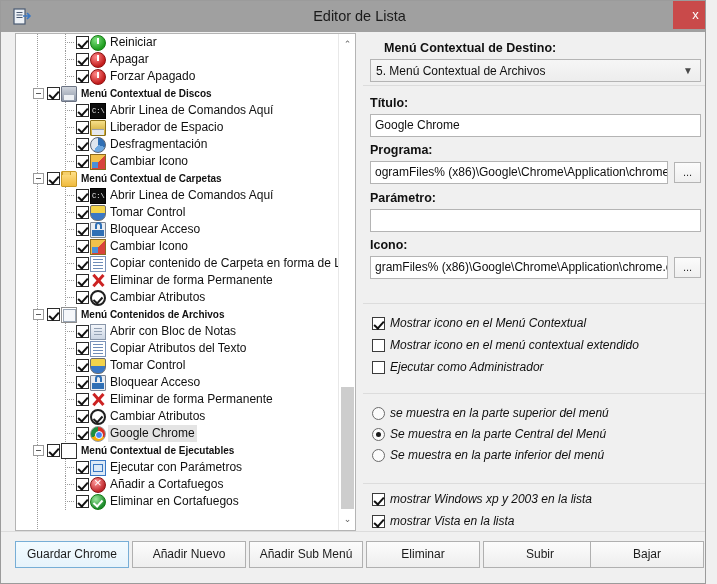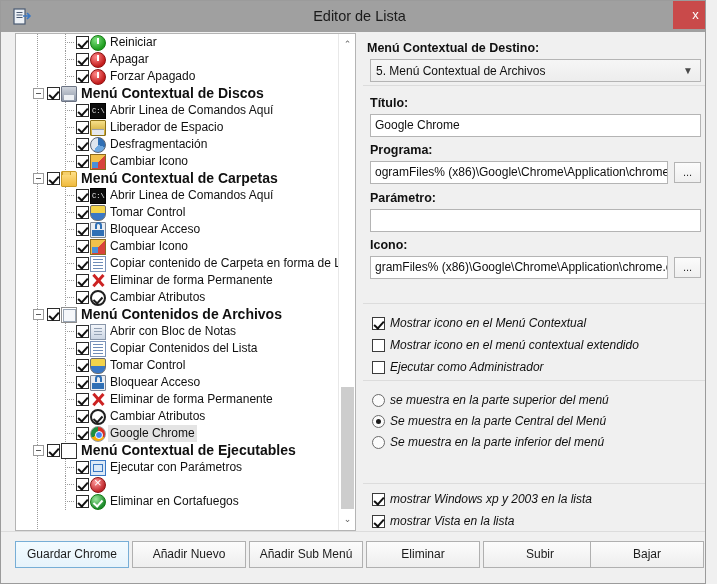--- a/index.html
+++ b/index.html
@@ -81,21 +81,21 @@
   }
   .tree-row .lbl {
     display: inline-block;
     vertical-align: top;
     line-height: 17px;
     font-size: 12px;
     padding: 0 2px;
   }
   .tree-row.group > .lbl {
     font-weight: bold;
-    font-size: 14px;
+    font-size: 10px;
   }
   .tree-row.selected > .lbl {
     background: #e4e4e4;
   }
   .expander {
     display: inline-block;
     vertical-align: top;
     width: 11px; height: 11px;
     margin-top: 3px;
     margin-right: 3px;
@@ -402,43 +402,43 @@
             <div class="tree-row group"><div class="guide-h-g"></div><span class="expander" style="margin-left: 17px;"></span><span class="cbx on"></span><span class="ico ic-folder"></span><span class="lbl">Menú Contextual de Carpetas</span></div>
             <div class="tree-row"><div class="guide-child-v"></div><div class="guide-h"></div><span style="display: inline-block; width: 60px;"></span><span class="cbx on"></span><span class="ico ic-cmd"></span><span class="lbl">Abrir Linea de Comandos Aquí</span></div>
             <div class="tree-row"><div class="guide-child-v"></div><div class="guide-h"></div><span style="display: inline-block; width: 60px;"></span><span class="cbx on"></span><span class="ico ic-shield"></span><span class="lbl">Tomar Control</span></div>
             <div class="tree-row"><div class="guide-child-v"></div><div class="guide-h"></div><span style="display: inline-block; width: 60px;"></span><span class="cbx on"></span><span class="ico ic-lock"></span><span class="lbl">Bloquear Acceso</span></div>
             <div class="tree-row"><div class="guide-child-v"></div><div class="guide-h"></div><span style="display: inline-block; width: 60px;"></span><span class="cbx on"></span><span class="ico ic-changeicon"></span><span class="lbl">Cambiar Icono</span></div>
             <div class="tree-row"><div class="guide-child-v"></div><div class="guide-h"></div><span style="display: inline-block; width: 60px;"></span><span class="cbx on"></span><span class="ico ic-copylist"></span><span class="lbl">Copiar contenido de Carpeta en forma de Lista</span></div>
             <div class="tree-row"><div class="guide-child-v"></div><div class="guide-h"></div><span style="display: inline-block; width: 60px;"></span><span class="cbx on"></span><span class="ico ic-redx"></span><span class="lbl">Eliminar de forma Permanente</span></div>
             <div class="tree-row"><div class="guide-child-v"></div><div class="guide-h"></div><span style="display: inline-block; width: 60px;"></span><span class="cbx on"></span><span class="ico ic-attrib"></span><span class="lbl">Cambiar Atributos</span></div>
             <div class="tree-row group"><div class="guide-h-g"></div><span class="expander" style="margin-left: 17px;"></span><span class="cbx on"></span><span class="ico ic-doc"></span><span class="lbl">Menú Contenidos de Archivos</span></div>
             <div class="tree-row"><div class="guide-child-v"></div><div class="guide-h"></div><span style="display: inline-block; width: 60px;"></span><span class="cbx on"></span><span class="ico ic-notepad"></span><span class="lbl">Abrir con Bloc de Notas</span></div>
-            <div class="tree-row"><div class="guide-child-v"></div><div class="guide-h"></div><span style="display: inline-block; width: 60px;"></span><span class="cbx on"></span><span class="ico ic-copylist"></span><span class="lbl">Copiar Contenidos del Lista</span></div>
+            <div class="tree-row"><div class="guide-child-v"></div><div class="guide-h"></div><span style="display: inline-block; width: 60px;"></span><span class="cbx on"></span><span class="ico ic-copylist"></span><span class="lbl">Copiar Atributos del Texto</span></div>
             <div class="tree-row"><div class="guide-child-v"></div><div class="guide-h"></div><span style="display: inline-block; width: 60px;"></span><span class="cbx on"></span><span class="ico ic-shield"></span><span class="lbl">Tomar Control</span></div>
             <div class="tree-row"><div class="guide-child-v"></div><div class="guide-h"></div><span style="display: inline-block; width: 60px;"></span><span class="cbx on"></span><span class="ico ic-lock"></span><span class="lbl">Bloquear Acceso</span></div>
             <div class="tree-row"><div class="guide-child-v"></div><div class="guide-h"></div><span style="display: inline-block; width: 60px;"></span><span class="cbx on"></span><span class="ico ic-redx"></span><span class="lbl">Eliminar de forma Permanente</span></div>
             <div class="tree-row"><div class="guide-child-v"></div><div class="guide-h"></div><span style="display: inline-block; width: 60px;"></span><span class="cbx on"></span><span class="ico ic-attrib"></span><span class="lbl">Cambiar Atributos</span></div>
             <div class="tree-row selected"><div class="guide-child-v"></div><div class="guide-h"></div><span style="display: inline-block; width: 60px;"></span><span class="cbx on"></span><span class="ico ic-chrome"></span><span class="lbl">Google Chrome</span></div>
             <div class="tree-row group"><div class="guide-h-g"></div><span class="expander" style="margin-left: 17px;"></span><span class="cbx on"></span><span class="ico ic-exe"></span><span class="lbl">Menú Contextual de Ejecutables</span></div>
             <div class="tree-row"><div class="guide-child-v"></div><div class="guide-h"></div><span style="display: inline-block; width: 60px;"></span><span class="cbx on"></span><span class="ico ic-params"></span><span class="lbl">Ejecutar con Parámetros</span></div>
-            <div class="tree-row"><div class="guide-child-v"></div><div class="guide-h"></div><span style="display: inline-block; width: 60px;"></span><span class="cbx on"></span><span class="ico ic-fw-red"></span></div>
+            <div class="tree-row"><div class="guide-child-v"></div><div class="guide-h"></div><span style="display: inline-block; width: 60px;"></span><span class="cbx on"></span><span class="ico ic-fw-red"></span><span class="lbl">Añadir a Cortafuegos</span></div>
             <div class="tree-row"><div class="guide-child-v"></div><div class="guide-h"></div><span style="display: inline-block; width: 60px;"></span><span class="cbx on"></span><span class="ico ic-fw-green"></span><span class="lbl">Eliminar en Cortafuegos</span></div>
           </div>
       </div>
       <div class="tree-sb">
         <div class="sb-arrow up">⌃</div>
         <div class="sb-thumb"></div>
         <div class="sb-arrow down">⌄</div>
       </div>
     </div>
 
     <div class="right-panel">
 
       <div class="grp" style="position:absolute;left:0;top:0;width:345px;height:52px;border-top:none;">
-        <div class="lbl-bold" style="position:absolute;left:4px;top:8px;">Menú Contextual de Destino:</div>
+        <div class="lbl-bold" style="position:absolute;left:21px;top:8px;">Menú Contextual de Destino:</div>
         <div class="combo" style="position:absolute;left:7px;top:26px;width:331px;height:23px;">
           <span>5. Menú Contextual de Archivos</span>
           <span class="chev">▼</span>
         </div>
       </div>
 
       <div class="grp" style="position:absolute;left:0;top:52px;width:345px;height:230px;">
         <div class="lbl-bold" style="position:absolute;left:7px;top:10px;">Título:</div>
         <div class="tbox" style="position:absolute;left:7px;top:28px;width:331px;height:23px;">Google Chrome</div>
 
@@ -459,21 +459,21 @@
           <span class="chk-box on"></span><span>Mostrar icono en el Menú Contextual</span>
         </div>
         <div class="chk-row" style="left:9px;top:34px;">
           <span class="chk-box"></span><span>Mostrar icono en el menú contextual extendido</span>
         </div>
         <div class="chk-row" style="left:9px;top:56px;">
           <span class="chk-box"></span><span>Ejecutar como Administrador</span>
         </div>
       </div>
 
-      <div class="grp" style="position:absolute;left:0;top:347px;width:345px;height:85px;">
+      <div class="grp" style="position:absolute;left:0;top:360px;width:345px;height:85px;">
         <div class="chk-row" style="left:9px;top:12px;">
           <span class="rad-box"></span><span>se muestra en la parte superior del menú</span>
         </div>
         <div class="chk-row" style="left:9px;top:33px;">
           <span class="rad-box on"></span><span>Se muestra en la parte Central del Menú</span>
         </div>
         <div class="chk-row" style="left:9px;top:54px;">
           <span class="rad-box"></span><span>Se muestra en la parte inferior del menú</span>
         </div>
       </div>

